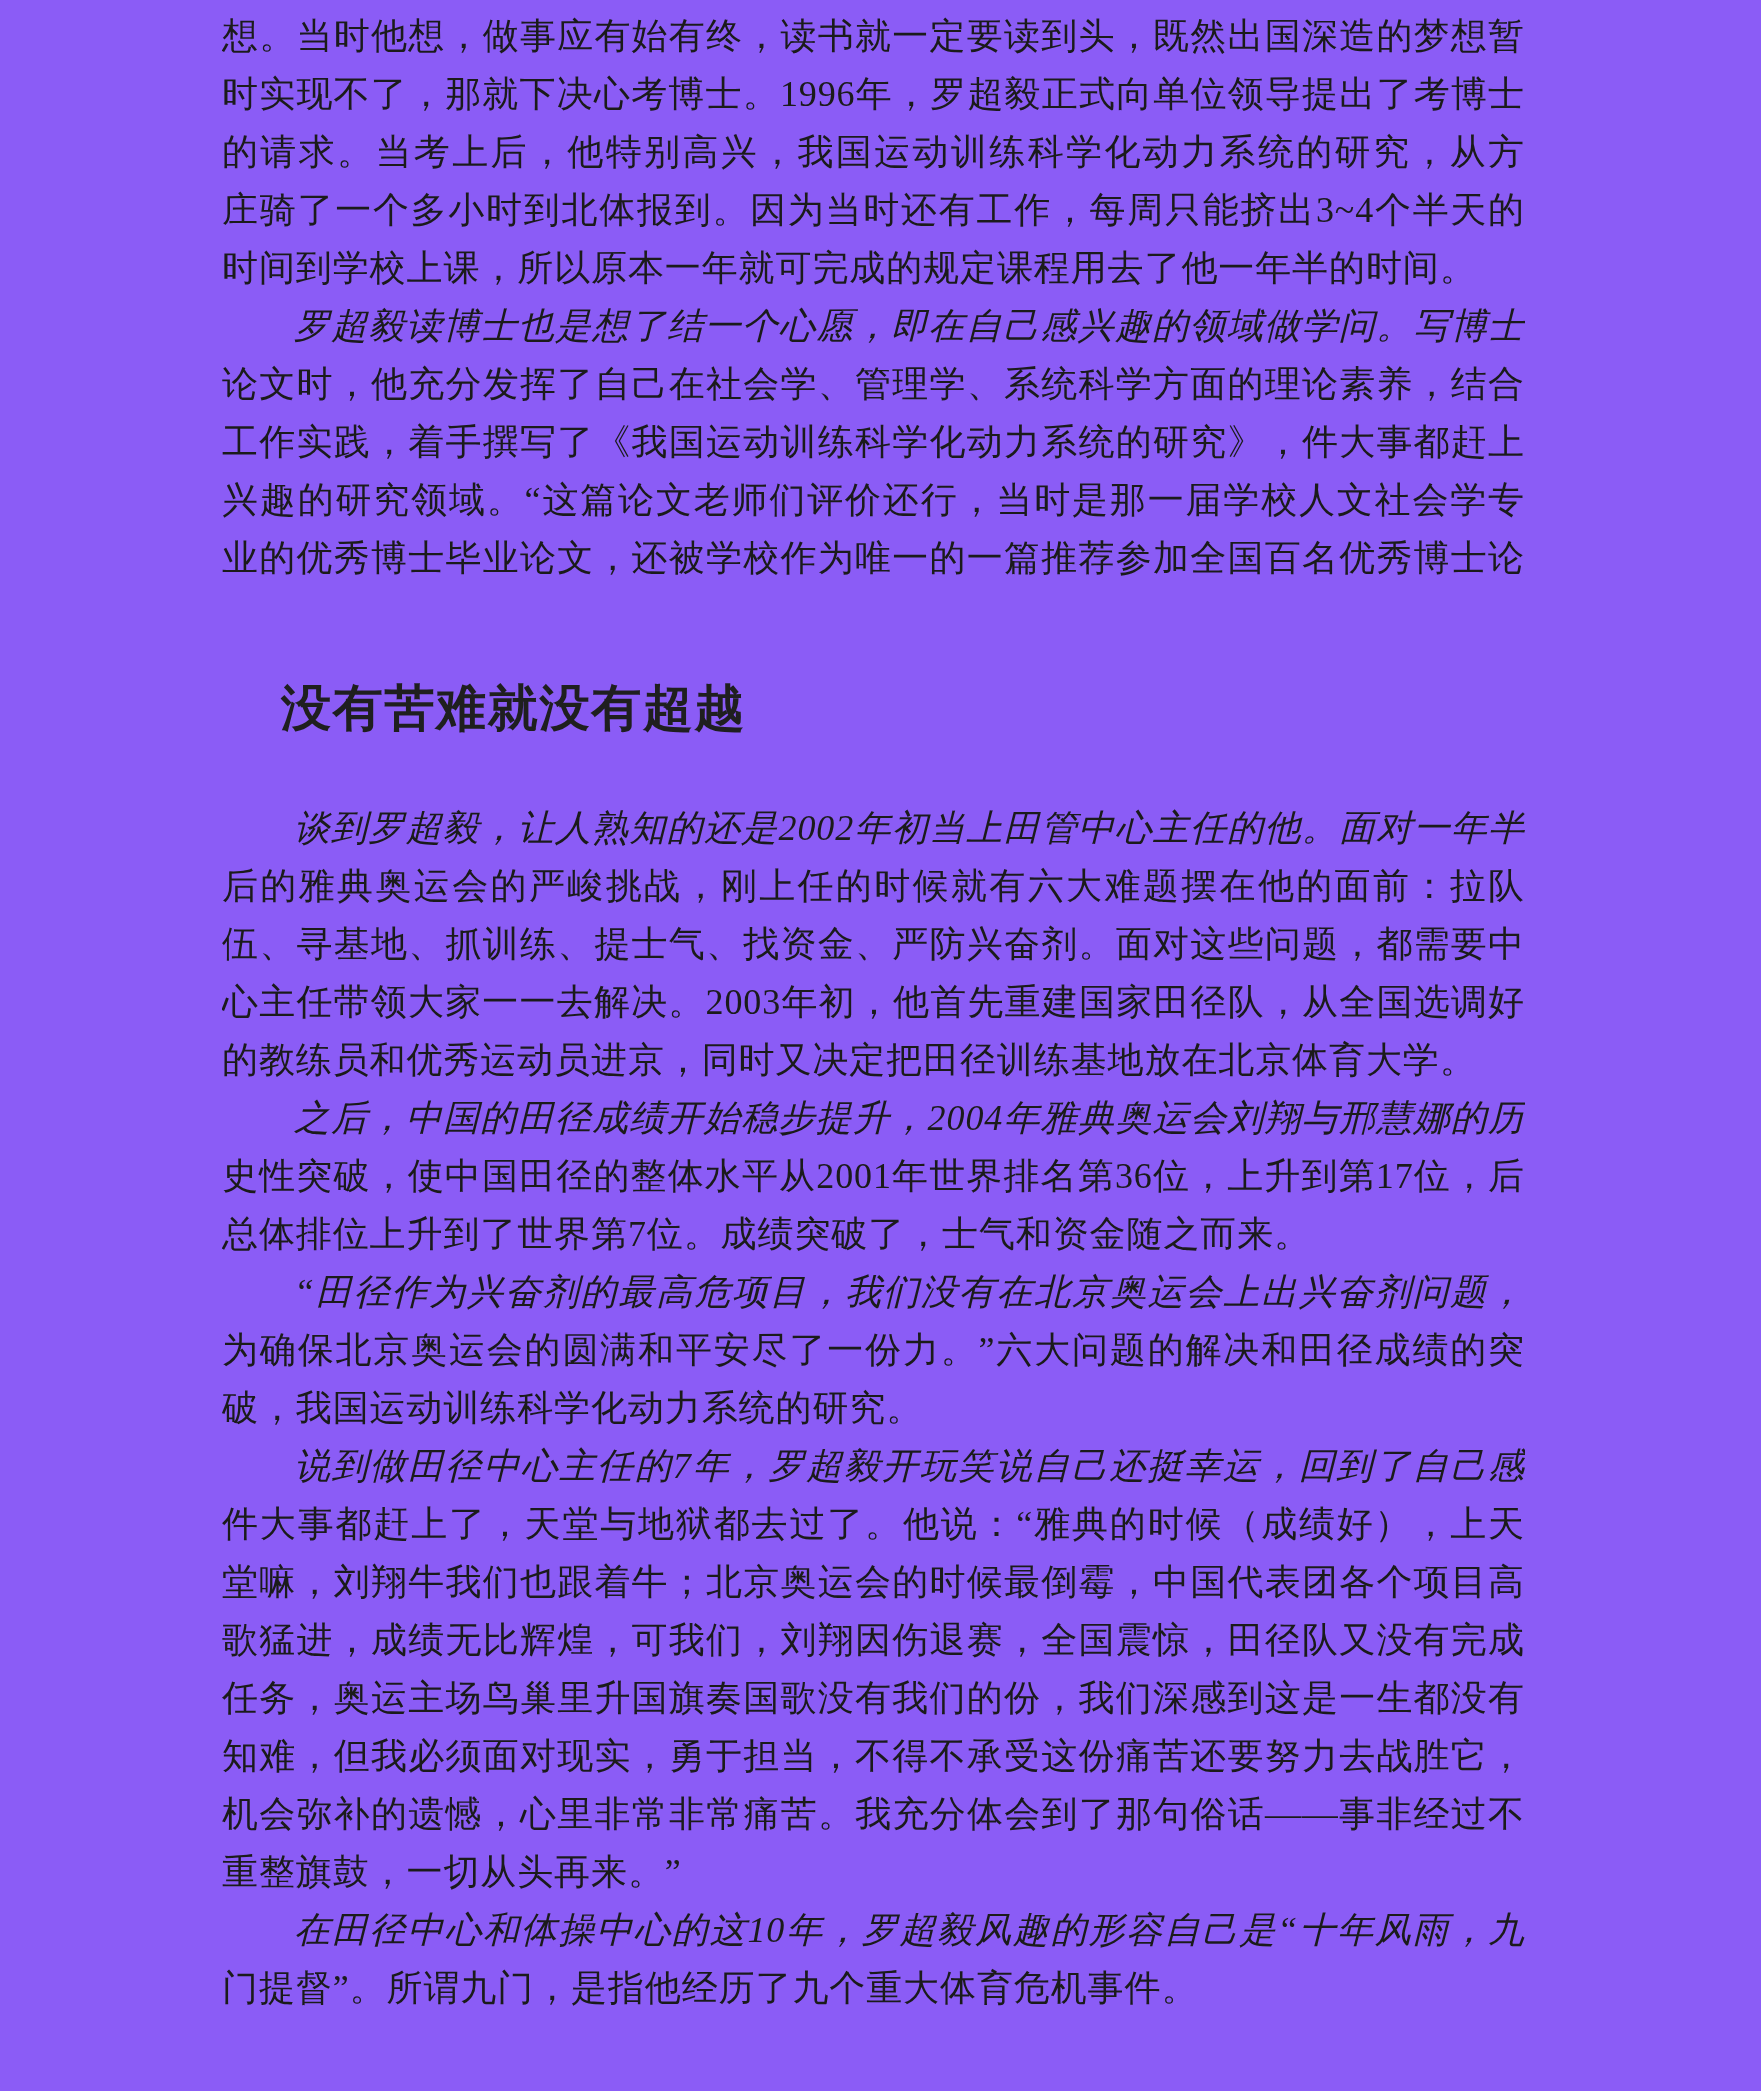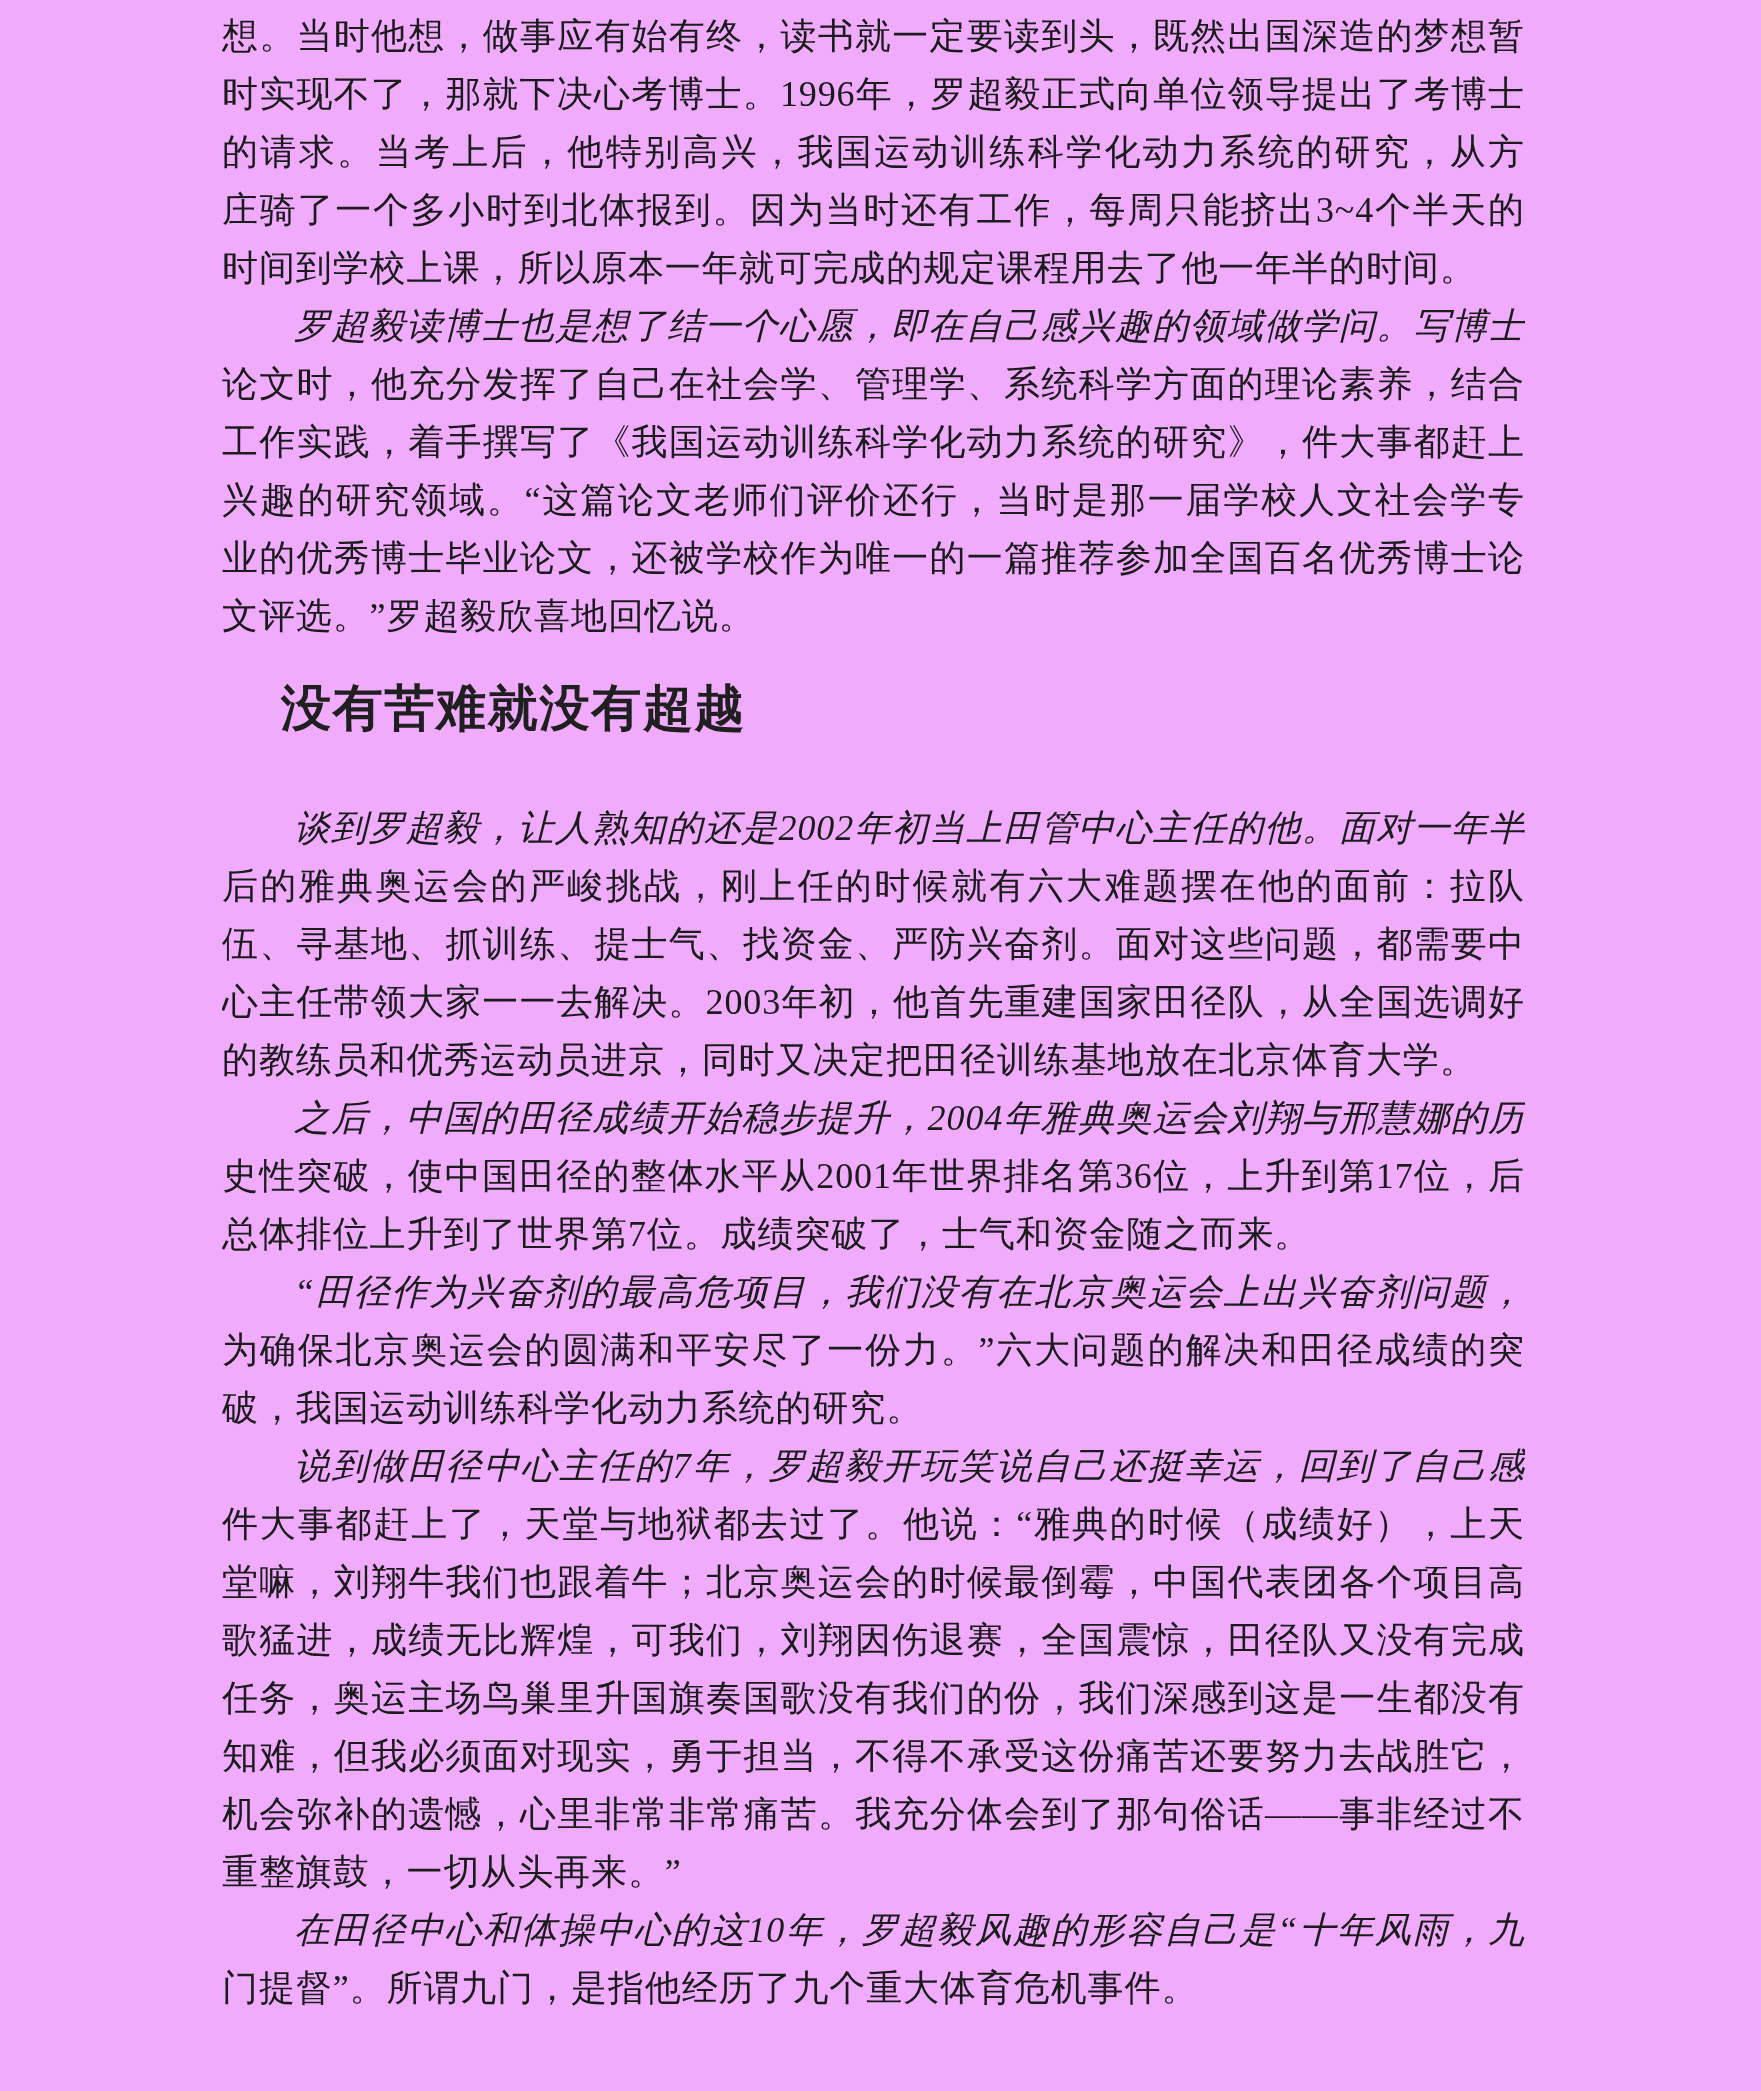--- a/index.html
+++ b/index.html
@@ -4,21 +4,21 @@
 <style>
   html, body {
     margin: 0;
     padding: 0;
     background: #ffffff;
   }
   .page {
     position: relative;
     width: 1762px;
     height: 2091px;
-    background: #f0abfc;
+    background: #8b5cf6;
     color: #1b1b1b;
     font-family: "Liberation Serif", "DejaVu Serif", serif;
     overflow: hidden;
   }
   .text-block {
     position: absolute;
     left: 222px;
     width: 1303px;
     font-size: 36px;
     line-height: 58px;
@@ -61,21 +61,20 @@
     <div class="ln">想。当时他想，做事应有始有终，读书就一定要读到头，既然出国深造的梦想暂</div>
     <div class="ln">时实现不了，那就下决心考博士。1996年，罗超毅正式向单位领导提出了考博士</div>
     <div class="ln">的请求。当考上后，他特别高兴，我国运动训练科学化动力系统的研究，从方</div>
     <div class="ln">庄骑了一个多小时到北体报到。因为当时还有工作，每周只能挤出3~4个半天的</div>
     <div class="ln end">时间到学校上课，所以原本一年就可完成的规定课程用去了他一年半的时间。</div>
     <div class="ln indent">罗超毅读博士也是想了结一个心愿，即在自己感兴趣的领域做学问。写博士</div>
     <div class="ln">论文时，他充分发挥了自己在社会学、管理学、系统科学方面的理论素养，结合</div>
     <div class="ln">工作实践，着手撰写了《我国运动训练科学化动力系统的研究》，件大事都赶上了</div>
     <div class="ln">兴趣的研究领域。“这篇论文老师们评价还行，当时是那一届学校人文社会学专</div>
     <div class="ln">业的优秀博士毕业论文，还被学校作为唯一的一篇推荐参加全国百名优秀博士论</div>
-    <div class="ln end">文评选。”罗超毅欣喜地回忆说。</div>
   </div>
 
   <div class="section-heading">没有苦难就没有超越</div>
 
   <div class="text-block block-b">
     <div class="ln indent">谈到罗超毅，让人熟知的还是2002年初当上田管中心主任的他。面对一年半</div>
     <div class="ln">后的雅典奥运会的严峻挑战，刚上任的时候就有六大难题摆在他的面前：拉队</div>
     <div class="ln">伍、寻基地、抓训练、提士气、找资金、严防兴奋剂。面对这些问题，都需要中</div>
     <div class="ln">心主任带领大家一一去解决。2003年初，他首先重建国家田径队，从全国选调好</div>
     <div class="ln end">的教练员和优秀运动员进京，同时又决定把田径训练基地放在北京体育大学。</div>

